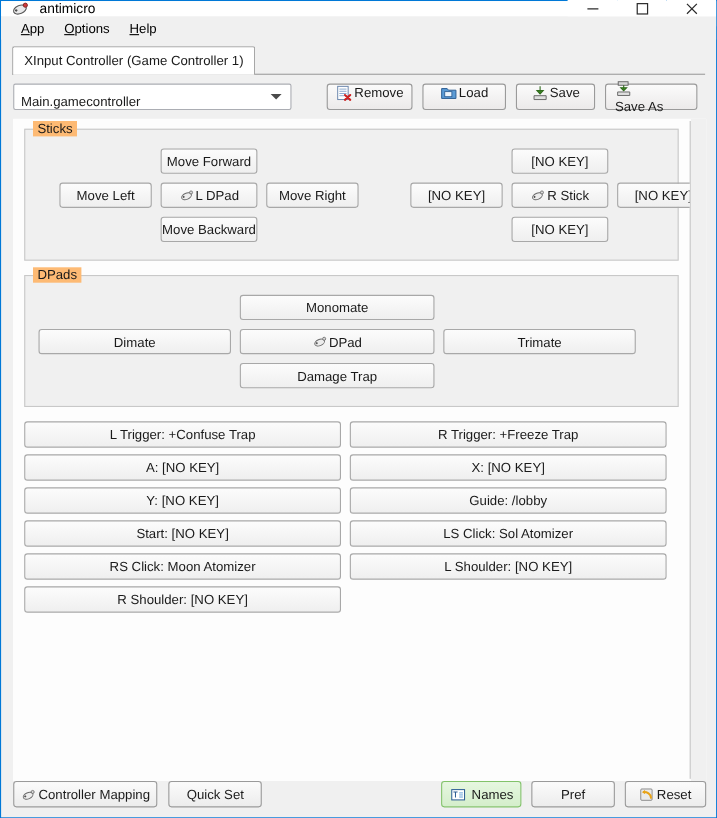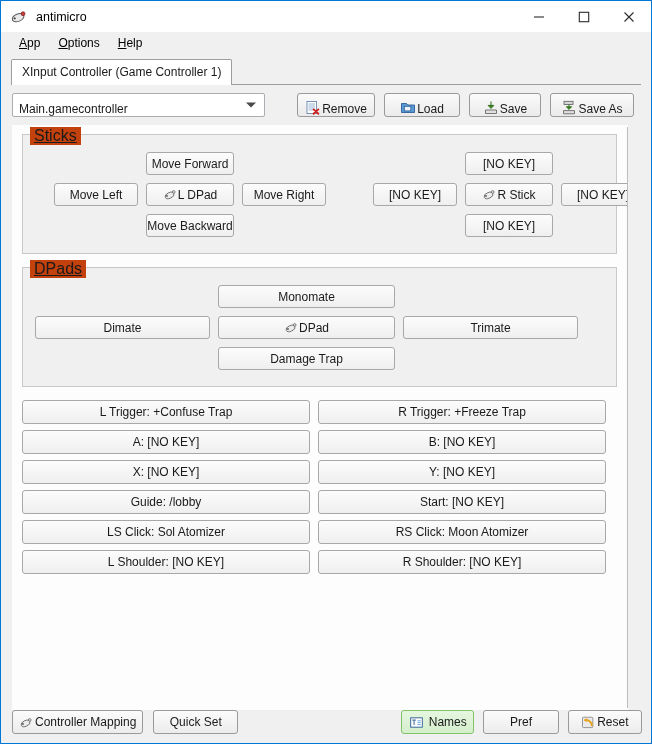--- a/index.html
+++ b/index.html
@@ -9,21 +9,21 @@
     font-size:12px;color:#1a1a1a;
     background:#f0f0f0;
   }
   .window{
     width:652px;height:744px;box-sizing:border-box;
     border:1px solid #0078d7;background:#f0f0f0;
     display:flex;flex-direction:column;
   }
   
   .titlebar{
-    height:31px;background:#ffffff;display:flex;align-items:center;
+    height:14px;background:#ffffff;display:flex;align-items:center;
     flex:0 0 auto;
   }
   .title-left{display:flex;align-items:center;padding-left:9px;flex:1;}
   .app-icon{width:18px;height:18px;margin-right:8px;flex:0 0 auto;}
   .title-text{font-size:12.5px;color:#000;}
   .win-controls{display:flex;height:31px;}
   .win-btn{
     width:45px;height:31px;display:flex;align-items:center;justify-content:center;
     background:#ffffff;
   }
@@ -63,50 +63,50 @@
   }
   .combo .arrow{
     position:absolute;right:8px;top:50%;transform:translateY(-50%);
     width:0;height:0;border-left:5px solid transparent;border-right:5px solid transparent;
     border-top:5px solid #4a4a4a;
   }
   .tbtn{
     height:24px;box-sizing:border-box;
     border:1px solid #9a9a9a;border-radius:3px;
     background:linear-gradient(#fbfbfb,#eceaea);
-    display:flex;align-items:flex-end;justify-content:center;gap:1px;
+    display:flex;align-items:flex-start;justify-content:center;gap:1px;
     font-size:12px;padding:0 8px;margin-left:9px;
   }
   .tbtn .ic{width:16px;height:16px;flex:0 0 auto;display:block;}
   #btn-remove{width:78px;margin-left:32px;}
   #btn-load{width:76px;}
   #btn-save{width:72px;}
-  #btn-saveas{width:84px;}
+  #btn-saveas{width:84px;flex-direction:column;}
   
   .content-outer{
     flex:1 1 auto;margin:0 9px 0 11px;background:#ffffff;
     border:1px solid #a0a0a0;border-right:none;border-left:none;border-top:none;border-bottom:none;
     position:relative;overflow:hidden;
     display:flex;
   }
   .content{
     flex:1 1 auto;background:#fdfdfd;padding:9px 10px 0 10px;box-sizing:border-box;
     overflow:hidden;
   }
   .vsep{width:1px;background:#bdbdbd;flex:0 0 auto;margin:2px 0 2px 0;}
   .vscroll{width:14px;background:#f0f0f0;flex:0 0 auto;}
   
   .group{
     border:1px solid #c8c8c8;background:#f0f0f0;
     margin-bottom:13px;position:relative;
     padding:14px 12px 14px 12px;
   }
   .group-title{
-    position:absolute;top:-8px;left:7px;background:#c2410c;
-    padding:0 4px;font-size:16px;color:#1a1a1a;text-decoration:underline;
+    position:absolute;top:-8px;left:7px;background:#fdba74;
+    padding:0 4px;font-size:12px;color:#1a1a1a;
   }
   
   .pb{
     box-sizing:border-box;height:23px;
     border:1px solid #a8a8a8;border-radius:3px;
     background:linear-gradient(#fcfcfc,#efefef);
     font-size:12px;color:#1a1a1a;
     display:flex;align-items:center;justify-content:center;gap:0px;
     white-space:nowrap;overflow:hidden;
   }
@@ -325,21 +325,20 @@
           <div class="pb sg-left">Dimate</div>
           <div class="pb sg-right">Trimate</div>
           <div class="pb sg-down">Damage Trap</div>
         </div>
       </div>
 
       <div class="btnlist">
         <div class="pb">L Trigger: +Confuse Trap</div>
         <div class="pb">R Trigger: +Freeze Trap</div>
         <div class="pb">A: [NO KEY]</div>
-        <div class="pb">B: [NO KEY]</div>
         <div class="pb">X: [NO KEY]</div>
         <div class="pb">Y: [NO KEY]</div>
         <div class="pb">Guide: /lobby</div>
         <div class="pb">Start: [NO KEY]</div>
         <div class="pb">LS Click: Sol Atomizer</div>
         <div class="pb">RS Click: Moon Atomizer</div>
         <div class="pb">L Shoulder: [NO KEY]</div>
         <div class="pb">R Shoulder: [NO KEY]</div>
       </div>
 

